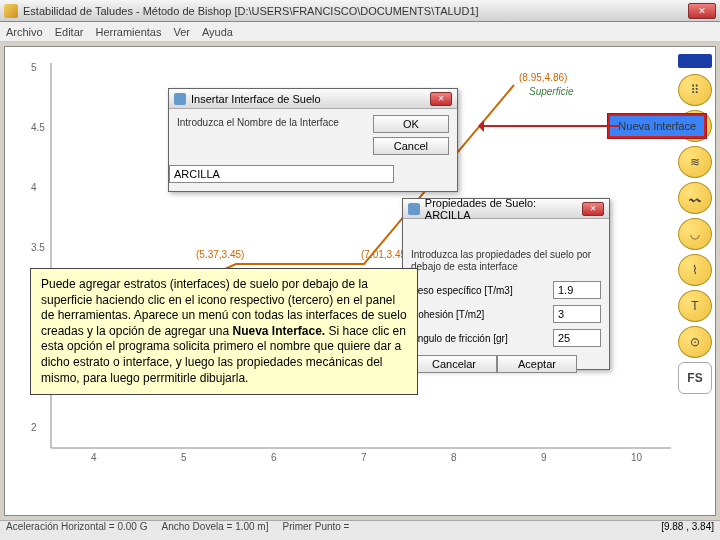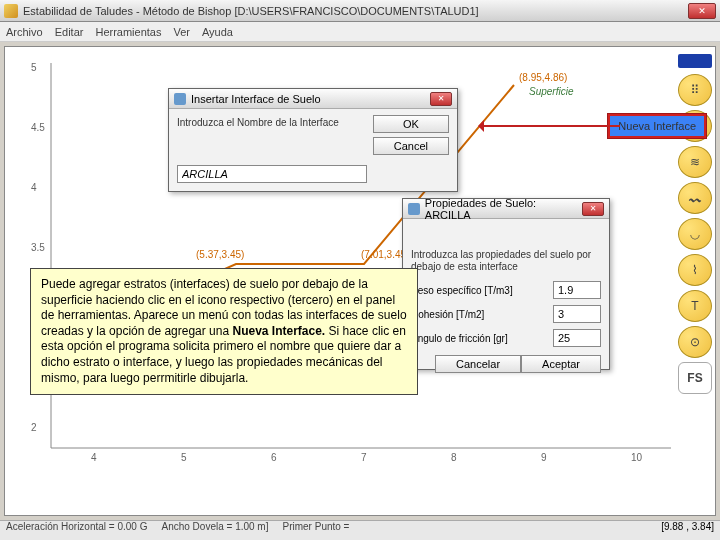--- a/index.html
+++ b/index.html
@@ -89,30 +89,30 @@
     border:1px solid #888; padding:2px 20px; font-size:11px;
     min-width:54px; text-align:center;
   }
   input.field { border:1px solid #888; background:#fff; padding:2px 4px; font-size:11px; }
 
   
   .dlg-insert { left:168px; top:88px; width:290px; height:104px; }
   .dlg-insert .body { padding:8px; position:relative; height:82px; }
   .dlg-insert .prompt { font-size:10px; color:#333; }
   .dlg-insert .btns { position:absolute; right:8px; top:6px; display:flex; flex-direction:column; gap:4px; }
-  .dlg-insert .name-field { position:absolute; left:8px; bottom:8px; width:190px;font-style:italic; }
+  .dlg-insert .name-field { position:absolute; left:0; bottom:8px; width:225px; }
 
   
   .dlg-props { left:402px; top:198px; width:208px; height:172px; }
   .dlg-props .body { padding:8px; }
   .dlg-props .desc { font-size:10px; color:#333; margin-bottom:8px; line-height:1.2;margin-top:22px; }
   .dlg-props .row { display:flex; align-items:center; margin-bottom:6px; }
   .dlg-props .row label { flex:1; font-size:10px; }
   .dlg-props .row input { width:48px; }
-  .dlg-props .btns { display:flex; justify-content:flex-end; margin-top:8px; }
+  .dlg-props .btns { display:flex; justify-content:flex-start; margin-top:8px; }
 
   
   .tipbox {
     position:absolute; left:30px; top:268px; width:388px;
     background:#ffffcc; border:1px solid #444;
     padding:8px 10px; font-size:12px; line-height:1.3;
     font-family: Arial, sans-serif;
   }
 
   

